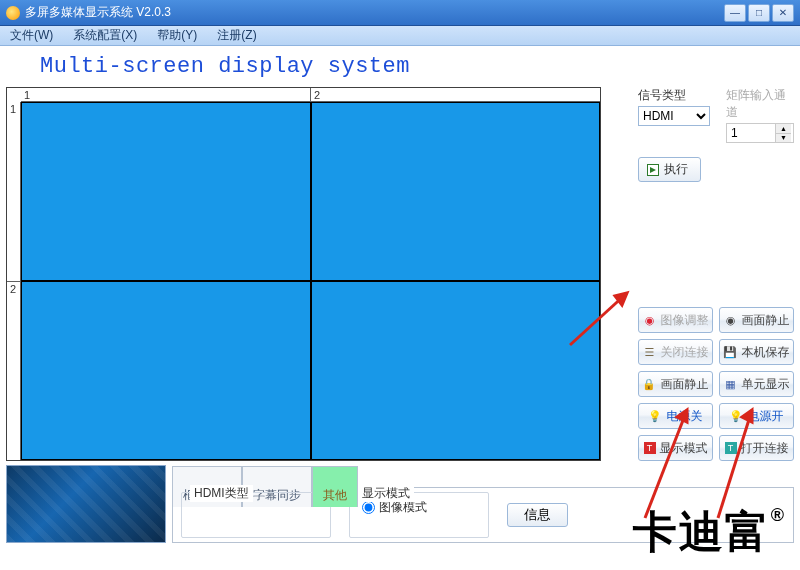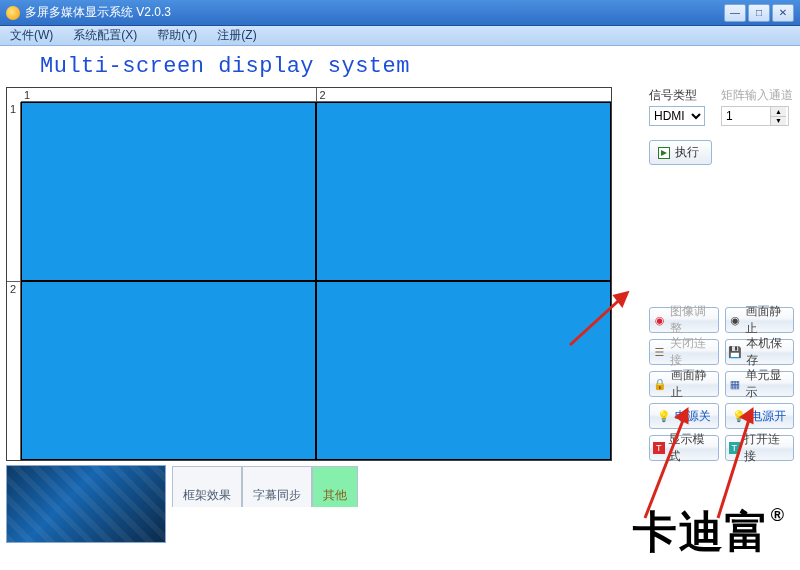--- a/index.html
+++ b/index.html
@@ -236,21 +236,21 @@
       <div class="screen-cell"></div>
       <div class="screen-cell"></div>
       <div class="screen-cell"></div>
     </div>
   </div>
 
   <div class="side-panel">
     <div class="sp-row1">
       <div class="field-group">
         <div class="field-label">信号类型</div>
-        <select style="width:56px">
+        <select style="width:72px">
           <option>HDMI</option>
         </select>
       </div>
       <div class="field-group">
         <div class="field-label disabled">矩阵输入通道</div>
         <div class="spinner">
           <input value="1" style="">
           <div class="sp-btns">
             <div class="sp-btn">▲</div>
             <div class="sp-btn">▼</div>
@@ -311,20 +311,33 @@
   </div>
 </div>
 
 <div class="bottom-row">
   <div class="thumb"></div>
   <div class="tabs-panel">
     <div class="tabs">
       <div class="tab">框架效果</div>
       <div class="tab">字幕同步</div>
       <div class="tab active">其他</div>
+    </div>
+    <div class="tabs-body">
+      <div class="group-box" style="width:150px">
+        <div class="legend">HDMI类型</div>
+      </div>
+      <div class="group-box" style="width:140px">
+        <div class="legend">显示模式</div>
+        <label class="radio-row">
+          <input type="radio" checked="" style="">
+          <span>图像模式</span>
+        </label>
+      </div>
+      <button class="info-btn">信息</button>
     </div>
   </div>
 </div>
 
 <div class="watermark">
   <span>卡迪富</span><sup>®</sup>
 </div>
 
 <svg class="arrow" style="left:0;top:0" width="800" height="570">
   <line x1="570" y1="345" x2="627" y2="293"></line>

